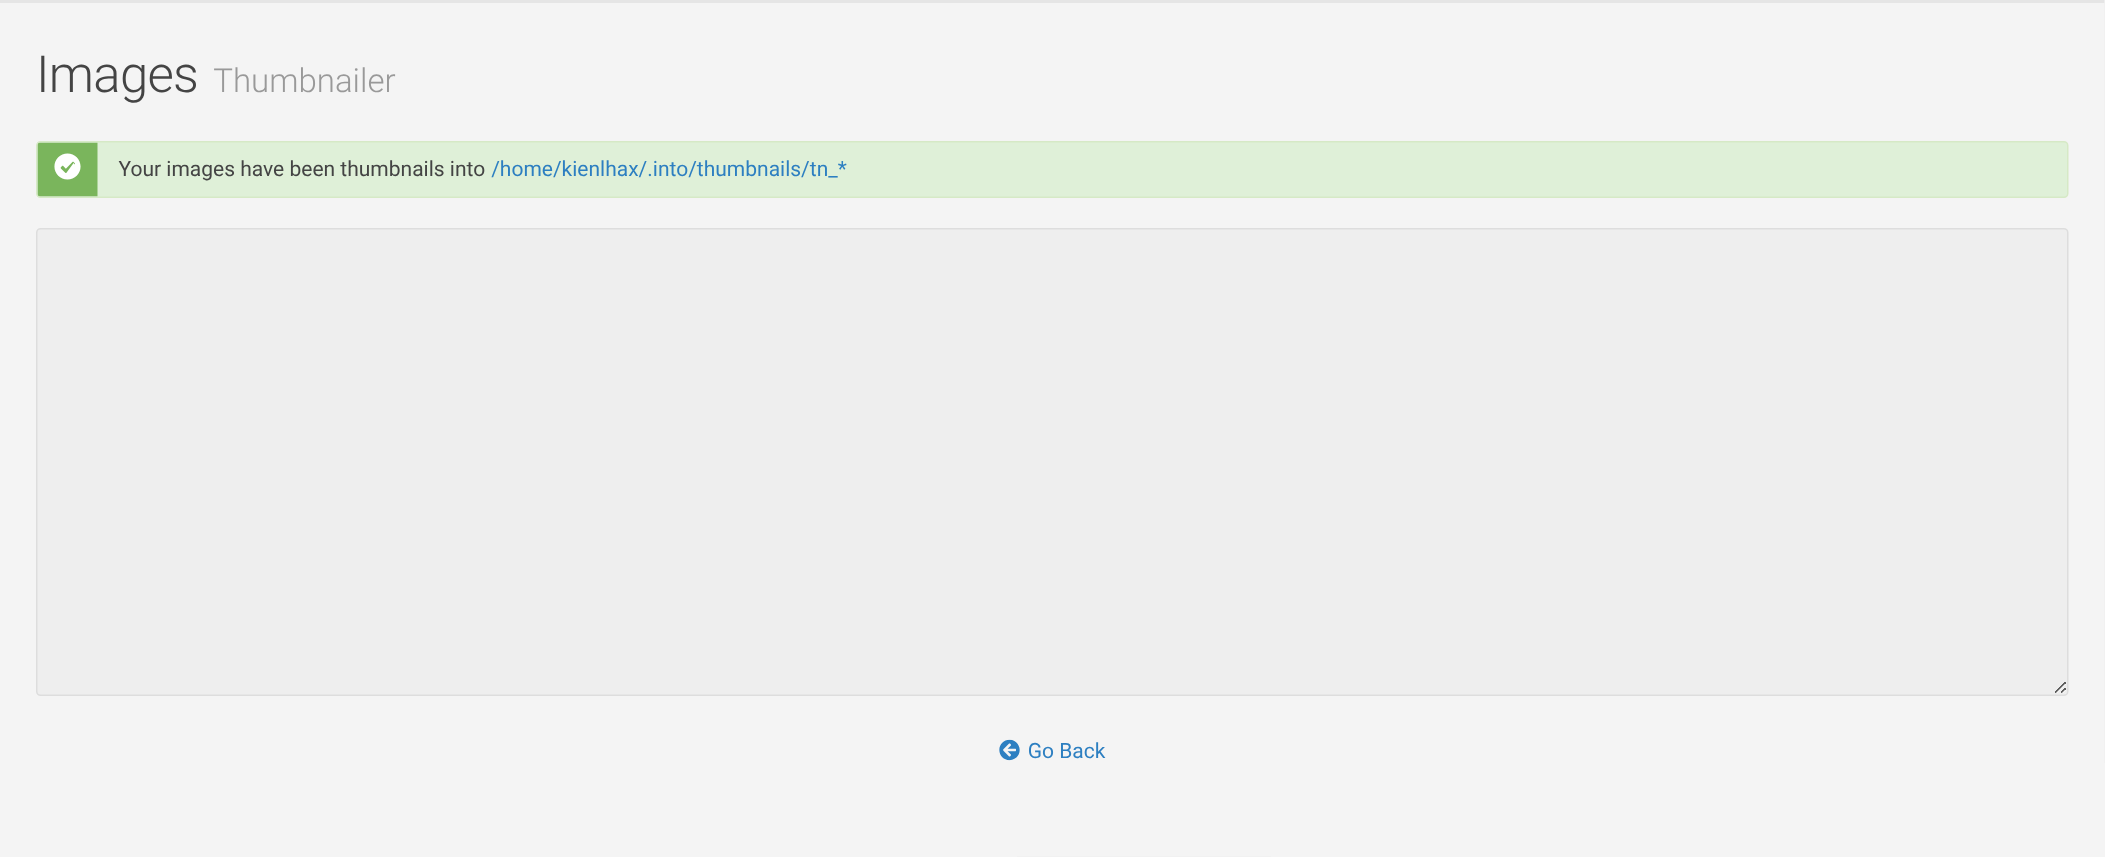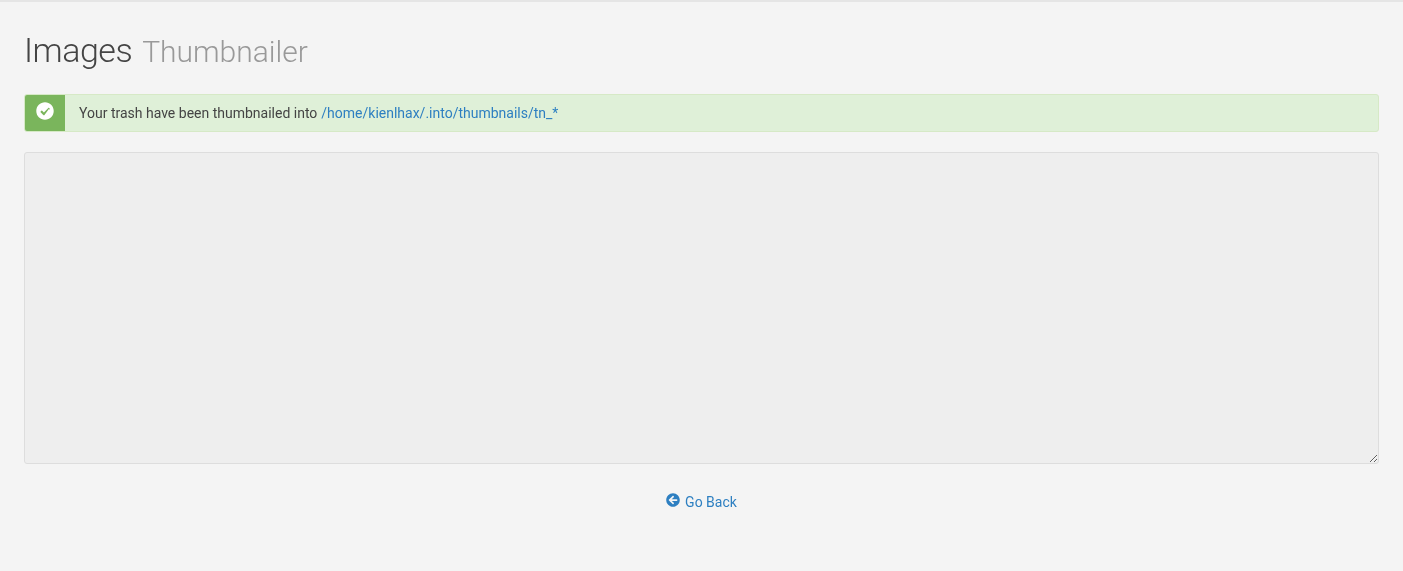--- a/index.html
+++ b/index.html
@@ -26,21 +26,21 @@
       display: flex;
       align-items: baseline;
     }
     .page-title {
       font-size: 34px;
       font-weight: 300;
       color: #444;
       letter-spacing: -0.5px;
     }
     .page-subtitle {
-      font-size: 30px;
+      font-size: 22px;
       font-weight: 300;
       color: #999;
       margin-left: 10px;
     }
     .alert {
       display: flex;
       align-items: stretch;
       background-color: #dff0d8;
       border: 1px solid #d6e9c6;
       border-radius: 3px;
@@ -84,21 +84,20 @@
       color: #666;
       resize: both;
       overflow: auto;
     }
     .footer-link-wrap {
       text-align: center;
       margin-top: 24px;
     }
     .go-back-link {
       display: inline-flex;
-      align-items: center;
       color: #2d7fc1;
       text-decoration: none;
       font-size: 14px;
       gap: 5px;
     }
     .go-back-link svg {
       width: 14px;
       height: 14px;
       fill: #2d7fc1;
     }
@@ -117,21 +116,21 @@
 
   <div class="alert">
     <div class="alert-icon-box">
       <span>
         <svg viewBox="0 0 512 512">
             <path d="M256 8C119 8 8 119 8 256s111 248 248 248 248-111 248-248S393 8 256 8zm115.6 182.3L236.3 375.6c-6.2 6.2-16.4 6.2-22.6 0l-82.9-82.9c-6.2-6.2-6.2-16.4 0-22.6l22.6-22.6c6.2-6.2 16.4-6.2 22.6 0l48.9 48.9 124.7-124.7c6.2-6.2 16.4-6.2 22.6 0l22.6 22.6c6.3 6.3 6.3 16.4-.2 22.7z"></path>
           </svg>
       </span>
     </div>
     <div class="alert-body">
-      <span>Your trash have been thumbnailed into</span>
+      <span>Your images have been thumbnails into</span>
       <a href="#" class="alert-link">/home/kienlhax/.into/thumbnails/tn_*</a>
     </div>
   </div>
 
   <textarea class="output-box" readonly="" style=""></textarea>
 
   <div class="footer-link-wrap">
     <a href="#" class="go-back-link">
       <span>
         <svg viewBox="0 0 512 512">

